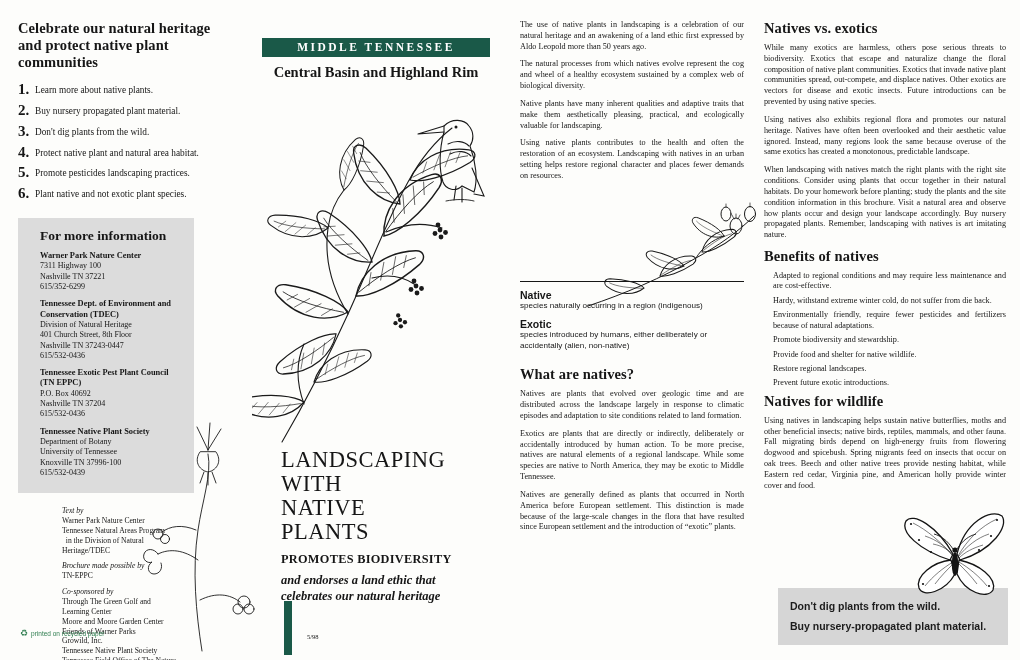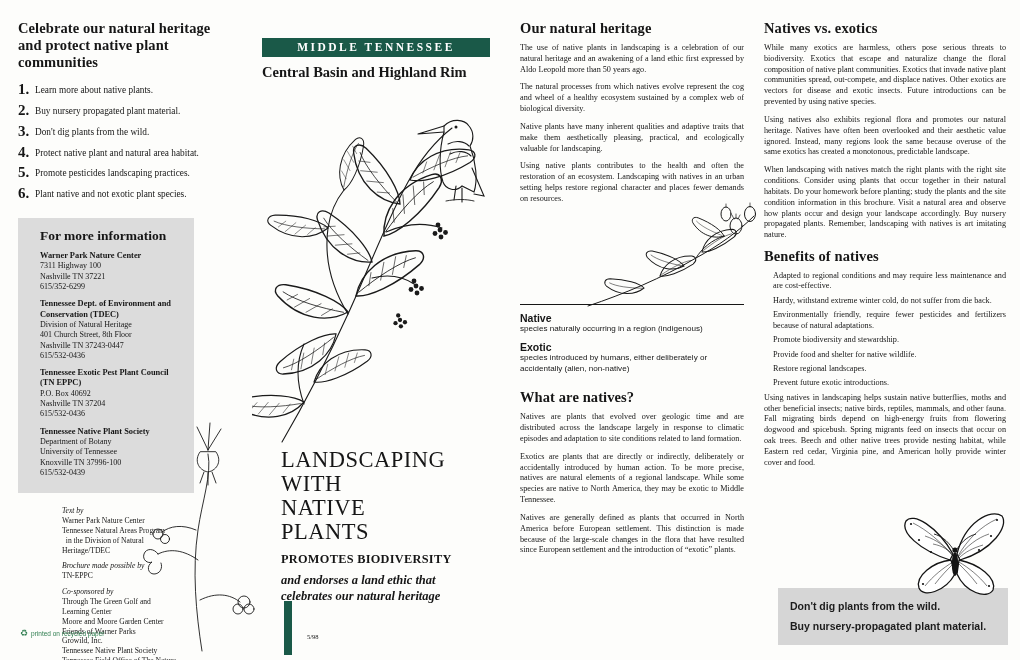--- a/index.html
+++ b/index.html
@@ -27,21 +27,21 @@
   .credit-label { font-style:italic; font-size:7.6px; line-height:1.3; }
   .credit-body { font-size:7.6px; line-height:1.3; white-space:pre-line; }
   .recycle-note { position:absolute; left:20px; top:629px; font-size:6.5px; color:#2e7d4f;
     display:flex; align-items:center; gap:3px; font-family:"Liberation Sans",sans-serif; }
   .recycle-icon { font-size:9px; line-height:1; }
 
   
   .banner { position:absolute; left:262px; top:38px; width:228px; height:19px;
     background:#1a5948; color:#ffffff; text-align:center; font-size:11.5px;
     letter-spacing:2.5px; line-height:19px; font-weight:bold; }
-  .region { position:absolute; left:262px; top:64px; width:228px; text-align:left;
+  .region { position:absolute; left:262px; top:64px; width:228px; text-align:center;
     font-size:14.5px; font-weight:bold; }
   .main-illustration { position:absolute; left:252px; top:82px; width:255px; height:362px; }
   .main-title { position:absolute; left:281px; top:448px; font-size:22.5px; line-height:1.07;
     letter-spacing:0.5px; white-space:pre-line; }
   .promotes { position:absolute; left:281px; top:552px; font-size:12.3px; font-weight:bold;
     letter-spacing:0.3px; }
   .slogan { position:absolute; left:281px; top:573px; font-size:12.5px; font-weight:bold;
     font-style:italic; line-height:1.25; white-space:pre-line; }
   .green-bar { position:absolute; left:284px; top:601px; width:8px; height:54px; background:#1a5948; }
   .date-code { position:absolute; left:307px; top:633px; font-size:6.5px; }
@@ -242,21 +242,20 @@
 WITH
 NATIVE
 PLANTS</div>
   <div class="promotes">PROMOTES BIODIVERSITY</div>
   <div class="slogan">and endorses a land ethic that
 celebrates our natural heritage</div>
   <div class="green-bar"></div>
   <div class="date-code">5/98</div>
 
   <div class="panel3">
-    <div class="col-heading">Our natural heritage</div>
     <p class="body-text">The use of native plants in landscaping is a celebration of our natural heritage and an awakening of a land ethic first expressed by Aldo Leopold more than 50 years ago.</p>
     <p class="body-text">The natural processes from which natives evolve represent the cog and wheel of a healthy ecosystem sustained by a complex web of biological diversity.</p>
     <p class="body-text">Native plants have many inherent qualities and adaptive traits that make them aesthetically pleasing, practical, and ecologically valuable for landscaping.</p>
     <p class="body-text">Using native plants contributes to the health and often the restoration of an ecosystem. Landscaping with natives in an urban setting helps restore regional character and places fewer demands on resources.</p>
 
     <div class="sprig-spacer"></div>
 
     <div class="def-rule"></div>
     <div>
       <div class="def-term">Native</div>
@@ -305,20 +304,21 @@
 
     <div class="col-heading">Benefits of natives</div>
     <p class="benefit">Adapted to regional conditions and may require less maintenance and are cost-effective.</p>
     <p class="benefit">Hardy, withstand extreme winter cold, do not suffer from die back.</p>
     <p class="benefit">Environmentally friendly, require fewer pesticides and fertilizers because of natural adaptations.</p>
     <p class="benefit">Promote biodiversity and stewardship.</p>
     <p class="benefit">Provide food and shelter for native wildlife.</p>
     <p class="benefit">Restore regional landscapes.</p>
     <p class="benefit">Prevent future exotic introductions.</p>
 
+    <div class="col-heading">Natives for wildlife</div>
     <p class="body-text">Using natives in landscaping helps sustain native butterflies, moths and other beneficial insects; native birds, reptiles, mammals, and other fauna. Fall migrating birds depend on high-energy fruits from flowering dogwood and spicebush. Spring migrants feed on insects that occur on oak trees. Beech and other native trees provide nesting habitat, while Eastern red cedar, Virginia pine, and American holly provide winter cover and food.</p>
   </div>
 
   <div class="callout">Don't dig plants from the wild.
 Buy nursery-propagated plant material.</div>
 
   <svg class="butterfly-illustration" viewBox="0 0 106 92">
     <g stroke="#141414" stroke-width="1.3" stroke-linejoin="round" fill="#ffffff">
       <path d="M50 44 C 34 16 10 2 3 11 C -3 22 16 40 47 50 Z"></path>
       <path d="M54 44 C 62 12 88 -2 99 6 C 106 16 90 40 57 50 Z"></path>

